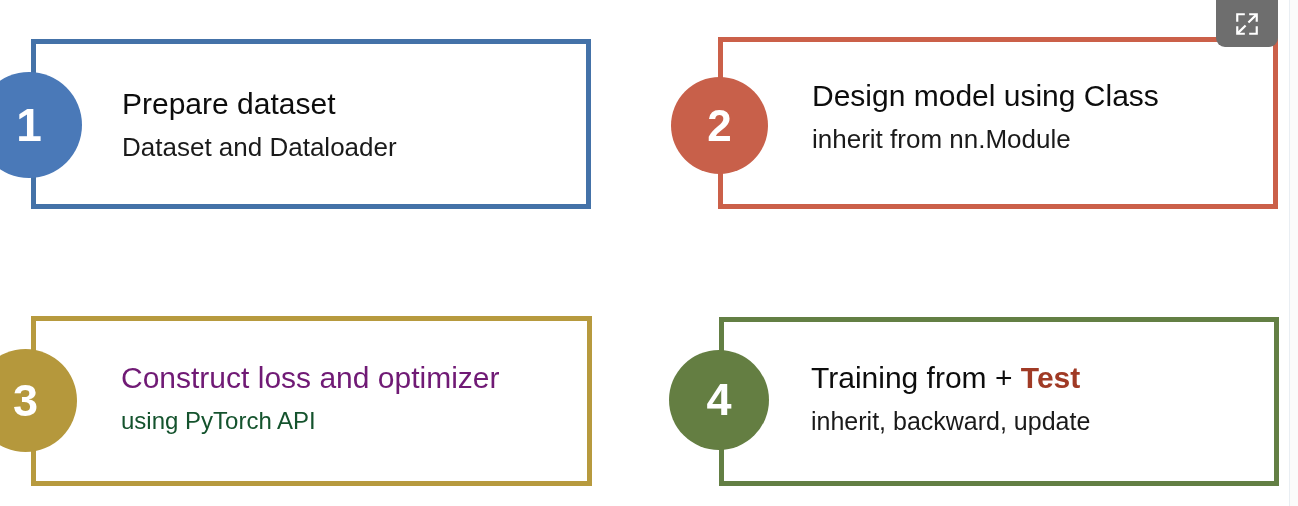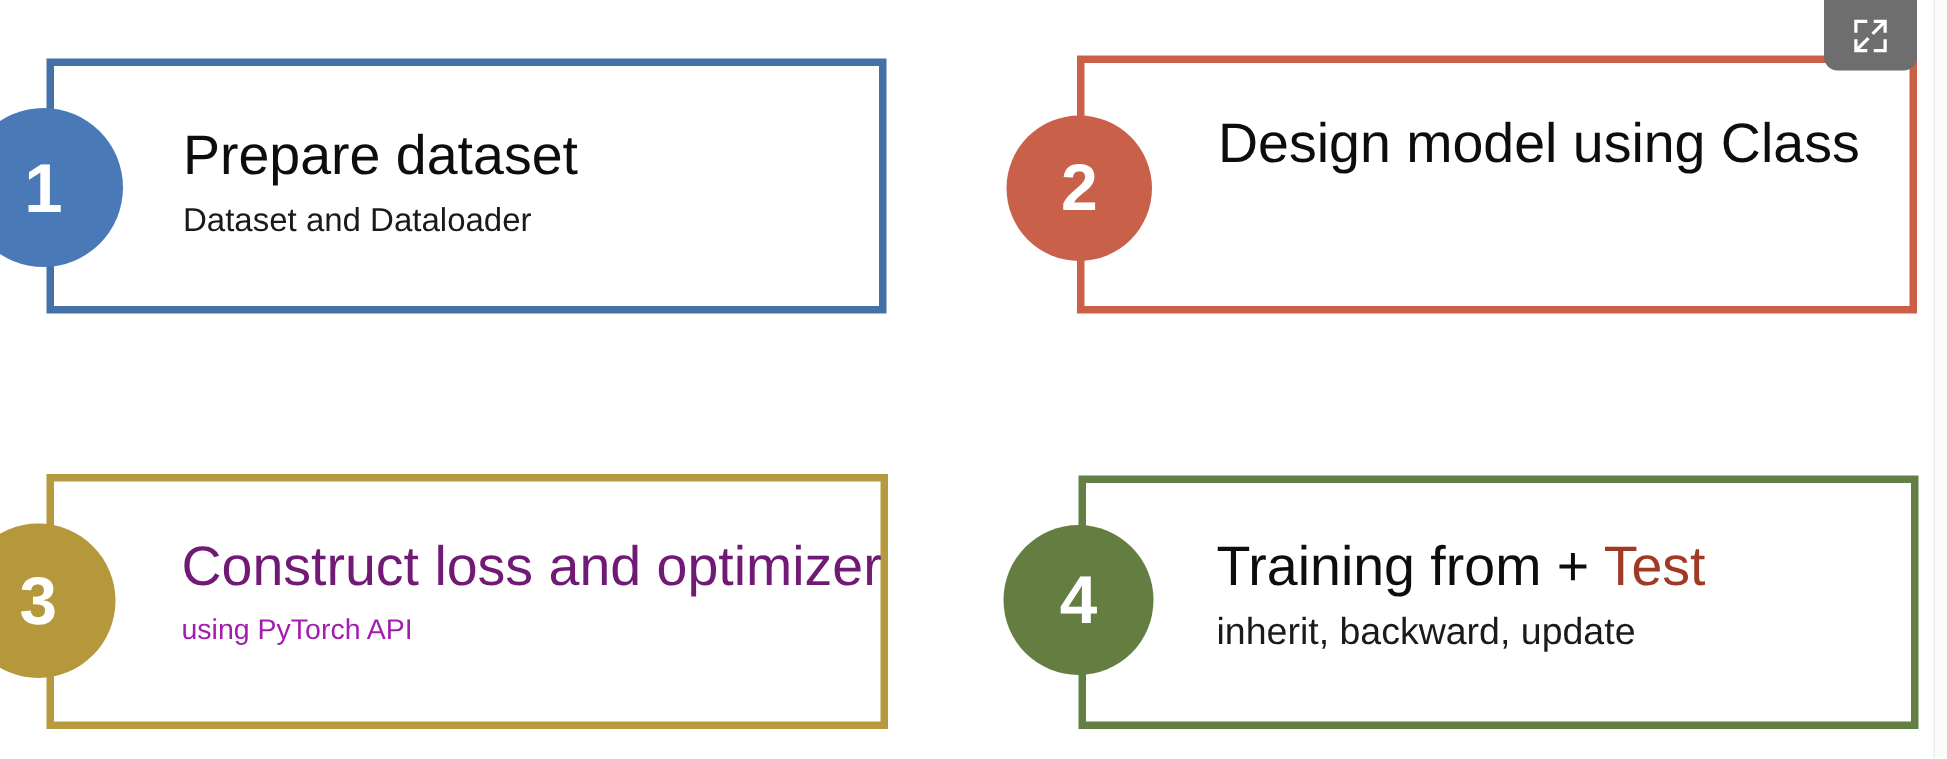--- a/index.html
+++ b/index.html
@@ -45,27 +45,27 @@
     justify-content: center;
     color: #ffffff;
     font-weight: 600;
     letter-spacing: 0px;
   }
   .step-text {
     position: absolute;
     box-sizing: border-box;
   }
   .step-title {
-    font-size: 37px;
+    font-size: 30px;
     line-height: 40px;
     color: #0d0d0d;
     white-space: nowrap;
   }
   .step-sub {
-    font-size: 22px;
+    font-size: 26px;
     line-height: 32px;
     color: #1a1a1a;
     white-space: nowrap;
     margin-top: 7px;
   }
 
   
   #step-1 .step-box {
     left: 31px; top: 39px; width: 560px; height: 170px;
     border-width: 5px; border-color: #4472a8;
@@ -91,36 +91,36 @@
   #step-3 .step-box {
     left: 31px; top: 316px; width: 561px; height: 170px;
     border-width: 5px; border-color: #b79a3e;
   }
   #step-3 .step-circle {
     left: -26px; top: 349px; width: 103px; height: 103px;
     background: #b5983c; font-size: 45px;
   }
   #step-3 .step-text { left: 121px; top: 358px; }
   #step-3 .step-title { color: #701a75; }
-  #step-3 .step-sub   { color: #a21caf; font-size: 19px; }
+  #step-3 .step-sub   { color: #14532d; font-size: 24px; }
 
   
   #step-4 .step-box {
     left: 719px; top: 317px; width: 560px; height: 169px;
     border-width: 5px; border-color: #637f44;
   }
   #step-4 .step-circle {
     left: 669px; top: 350px; width: 100px; height: 100px;
     background: #647e42; font-size: 45px;
   }
   #step-4 .step-text { left: 811px; top: 358px; }
   #step-4 .step-sub { font-size: 25px; }
 
   .accent-test {
-    font-weight: normal;
+    font-weight: bold;
     color: #a03a25;
   }
 
   
   #fullscreen-button {
     position: absolute;
     left: 1216px;
     top: 0px;
     width: 62px;
     height: 47px;
@@ -146,20 +146,21 @@
       <div class="step-title">Prepare dataset</div>
       <div class="step-sub">Dataset and Dataloader</div>
     </div>
     <div class="step-circle">1</div>
   </div>
 
   <div class="step" id="step-2">
     <div class="step-box"></div>
     <div class="step-text">
       <div class="step-title">Design model using Class</div>
+      <div class="step-sub">inherit from nn.Module</div>
     </div>
     <div class="step-circle">2</div>
   </div>
 
   <div class="step" id="step-3">
     <div class="step-box"></div>
     <div class="step-text">
       <div class="step-title">Construct loss and optimizer</div>
       <div class="step-sub">using PyTorch API</div>
     </div>

